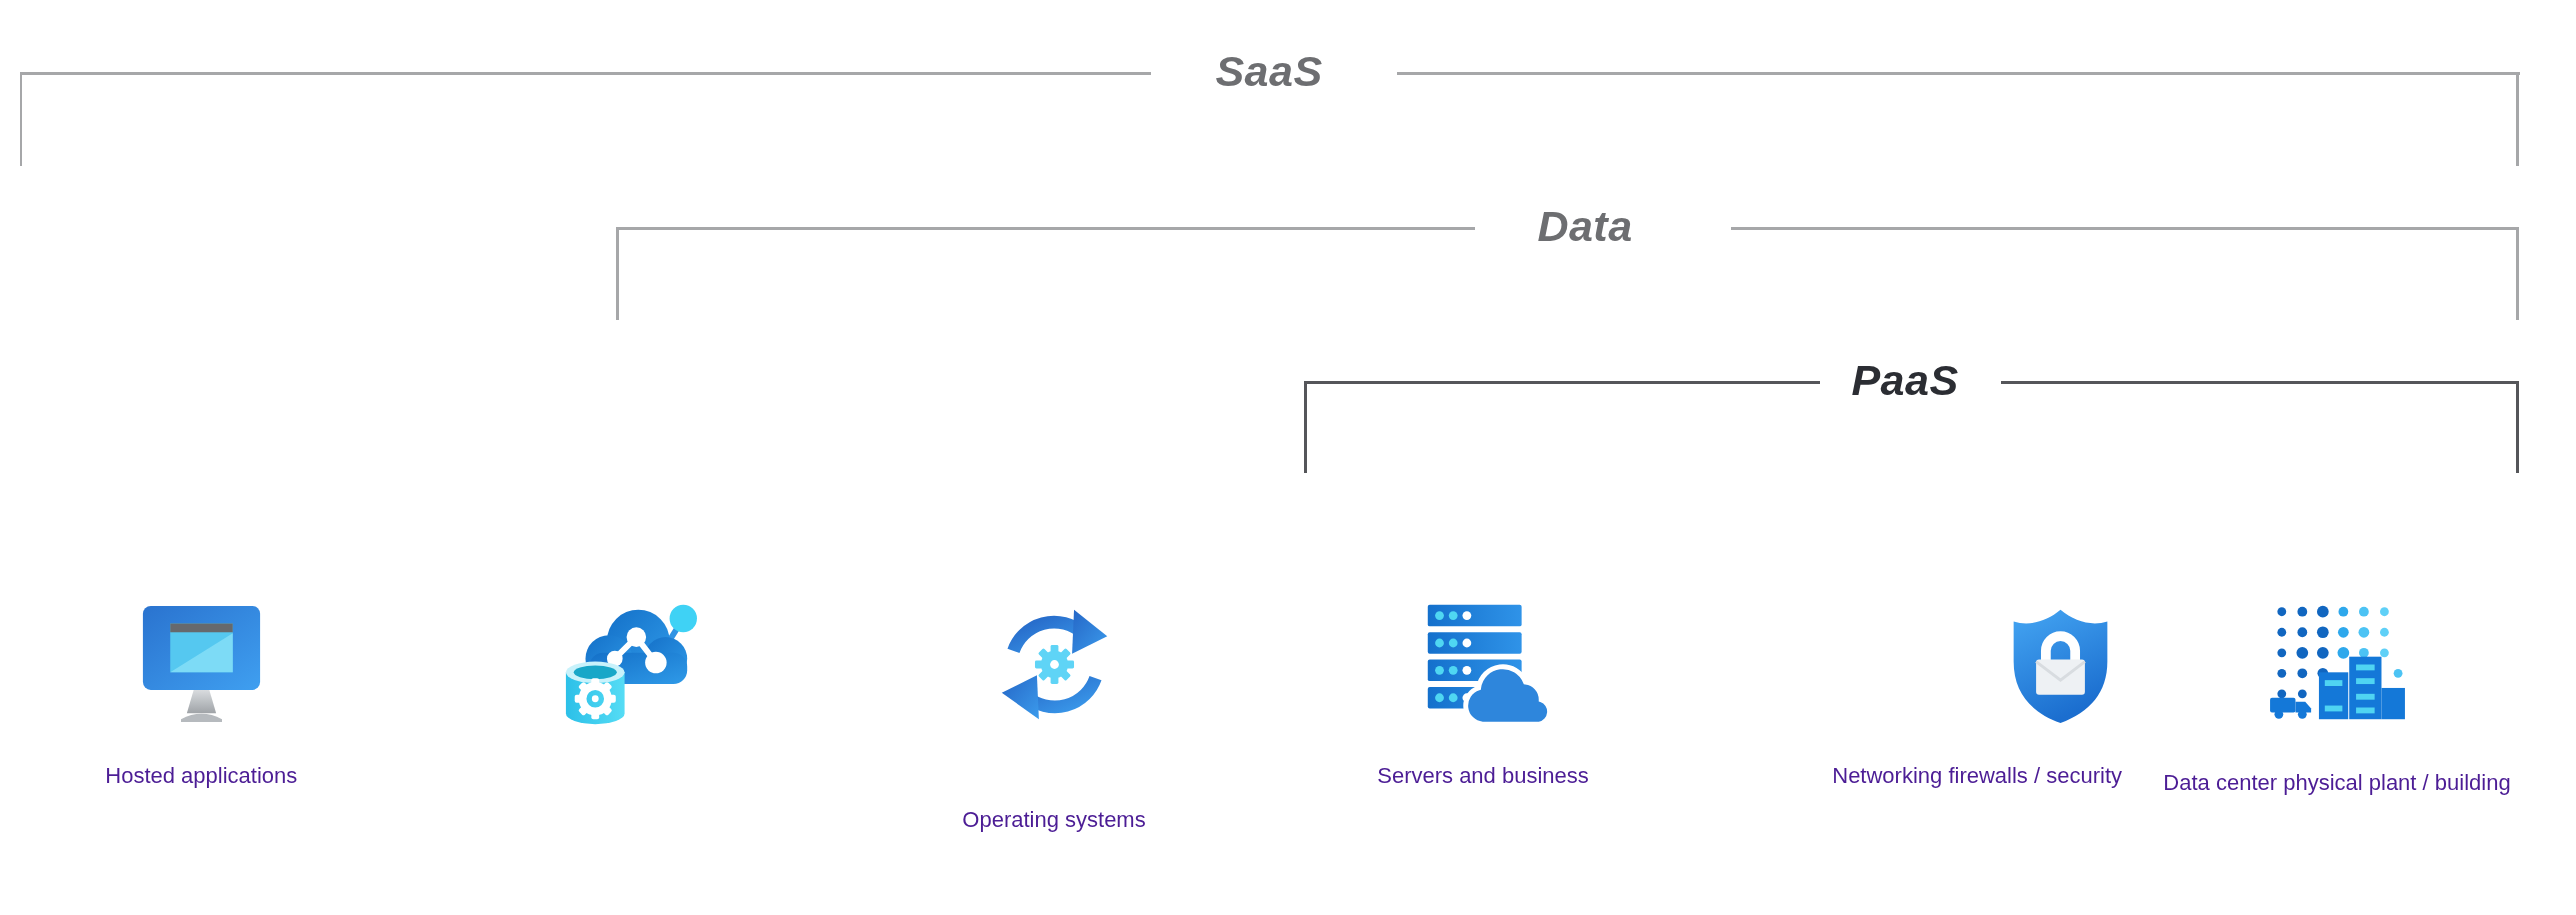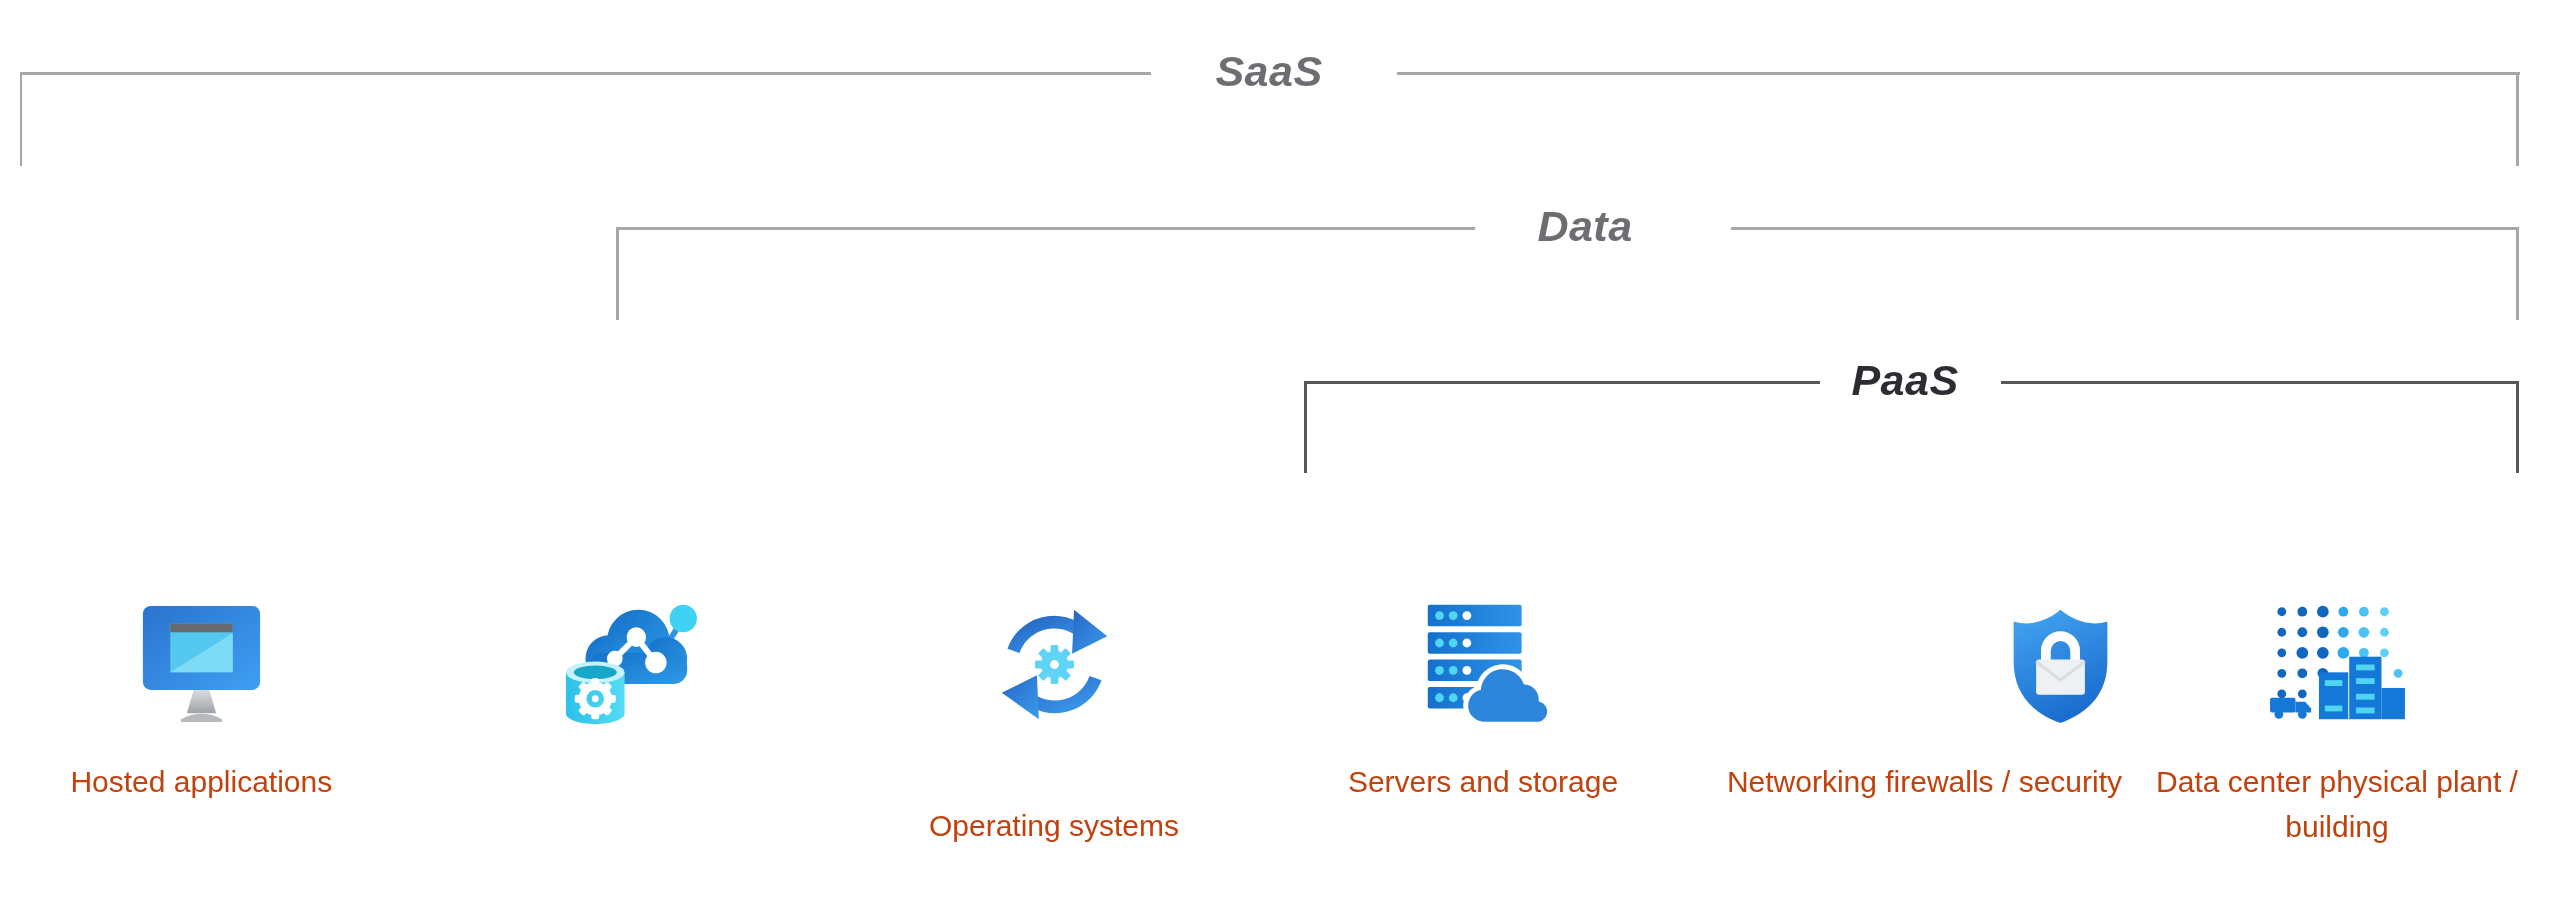--- a/index.html
+++ b/index.html
@@ -21,21 +21,21 @@
   
   .column{
     position:absolute;top:583px;width:430px;
     display:flex;flex-direction:column;align-items:center;
   }
   .icon-box{
     height:162px;display:flex;align-items:center;justify-content:center;
   }
   .col-label{
     margin-top:13.7px;max-width:411px;text-align:center;
-    font-size:30px;line-height:1.5;color:#c2410c;
+    font-size:22px;line-height:1.5;color:#4c1d95;
   }
 </style>
 </head>
 <body>
 
 <div>
   <div class="vline" style="left:19.6px;top:72px;height:94px;"></div>
   <div class="hline" style="left:19.6px;top:72px;width:1131px;"></div>
   <div class="bracket-label" style="left:1269px;top:71px;">SaaS</div>
   <div class="hline" style="left:1397px;top:72px;width:1123px;"></div>
@@ -228,21 +228,21 @@
           <circle cx="54" cy="73" r="4.5"></circle>
             <circle cx="54" cy="101" r="4.5"></circle>
         </g>
       </g>
 
       <g stroke="#ffffff" stroke-width="5" fill="#2e86dc">
         <path d="M70 128 a19 19 0 0 1 -4 -37 a25 25 0 0 1 48 -6 a18 18 0 0 1 16 18 a13 13 0 0 1 -2 25 z"></path>
       </g>
     </svg>
   </div>
-  <div class="col-label">Servers and storage</div>
+  <div class="col-label">Servers and business</div>
 </div>
 
 <div class="column" style="left:1692px;align-items:flex-end;">
   <div class="icon-box">
     <svg width="123" height="123" viewBox="0 0 126 126">
       <defs>
         <linearGradient id="shield-g" x1="0" y1="0" x2="0.4" y2="1">
           <stop offset="0" stop-color="#45a6f3"></stop>
             <stop offset="1" stop-color="#1b6ecf"></stop>
         </linearGradient>
@@ -251,21 +251,21 @@
 
       <path d="M48 60 v-11 a15 15 0 0 1 30 0 v11" fill="none" stroke="#ffffff" stroke-width="10"></path>
 
       <rect x="38" y="58" width="50" height="36" rx="3" fill="#eef1f4"></rect>
       <path d="M38 60 L63 79 L88 60" fill="none" stroke="#d8dce0" stroke-width="3"></path>
     </svg>
   </div>
   <div class="col-label">Networking firewalls / security</div>
 </div>
 
-<div class="column" style="left:2122px;">
+<div class="column" style="left:2122px;gap:7px;">
   <div class="icon-box">
     <svg width="143" height="129" viewBox="0 0 146 132">
 
       <g>
         <g fill="#1166c0">
           <circle cx="16" cy="12" r="4.5"></circle>
             <circle cx="37" cy="12" r="5"></circle>
             <circle cx="58" cy="12" r="6"></circle>
           <circle cx="16" cy="33" r="4.5"></circle>
             <circle cx="37" cy="33" r="5"></circle>

